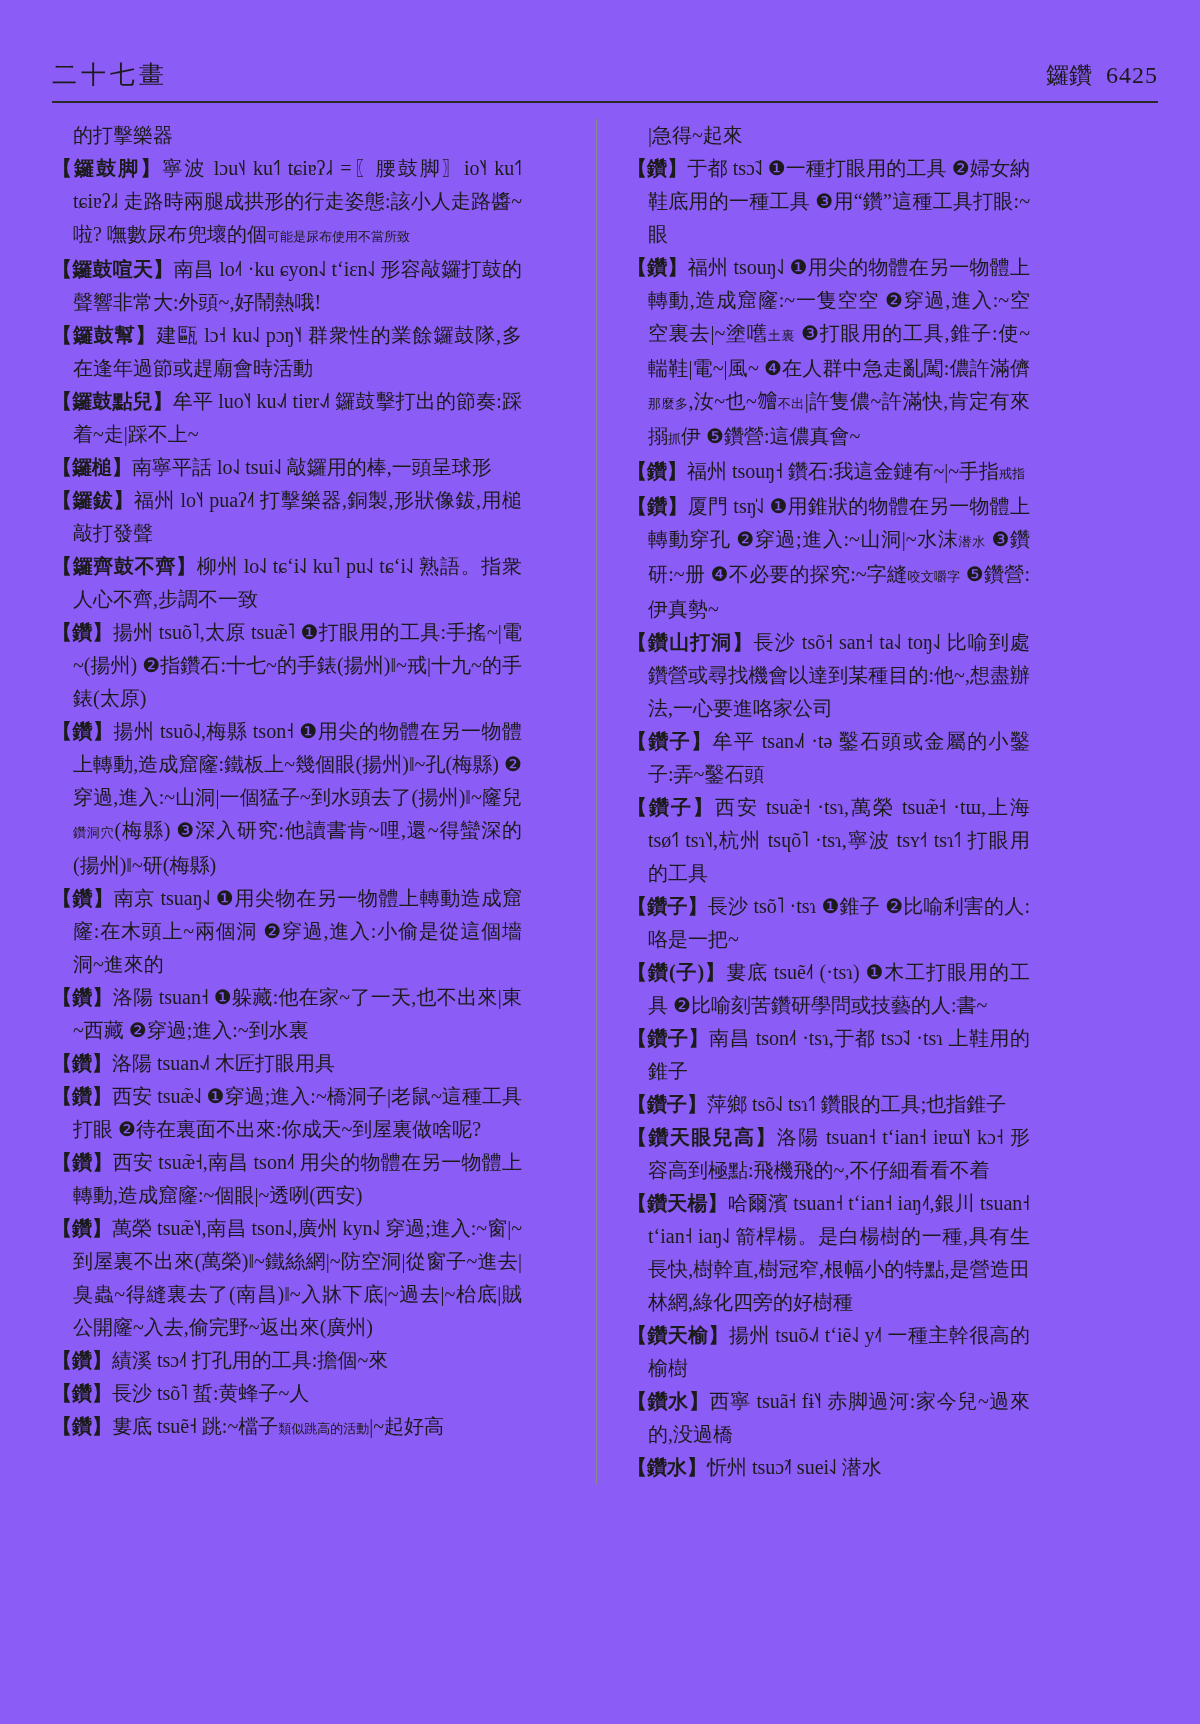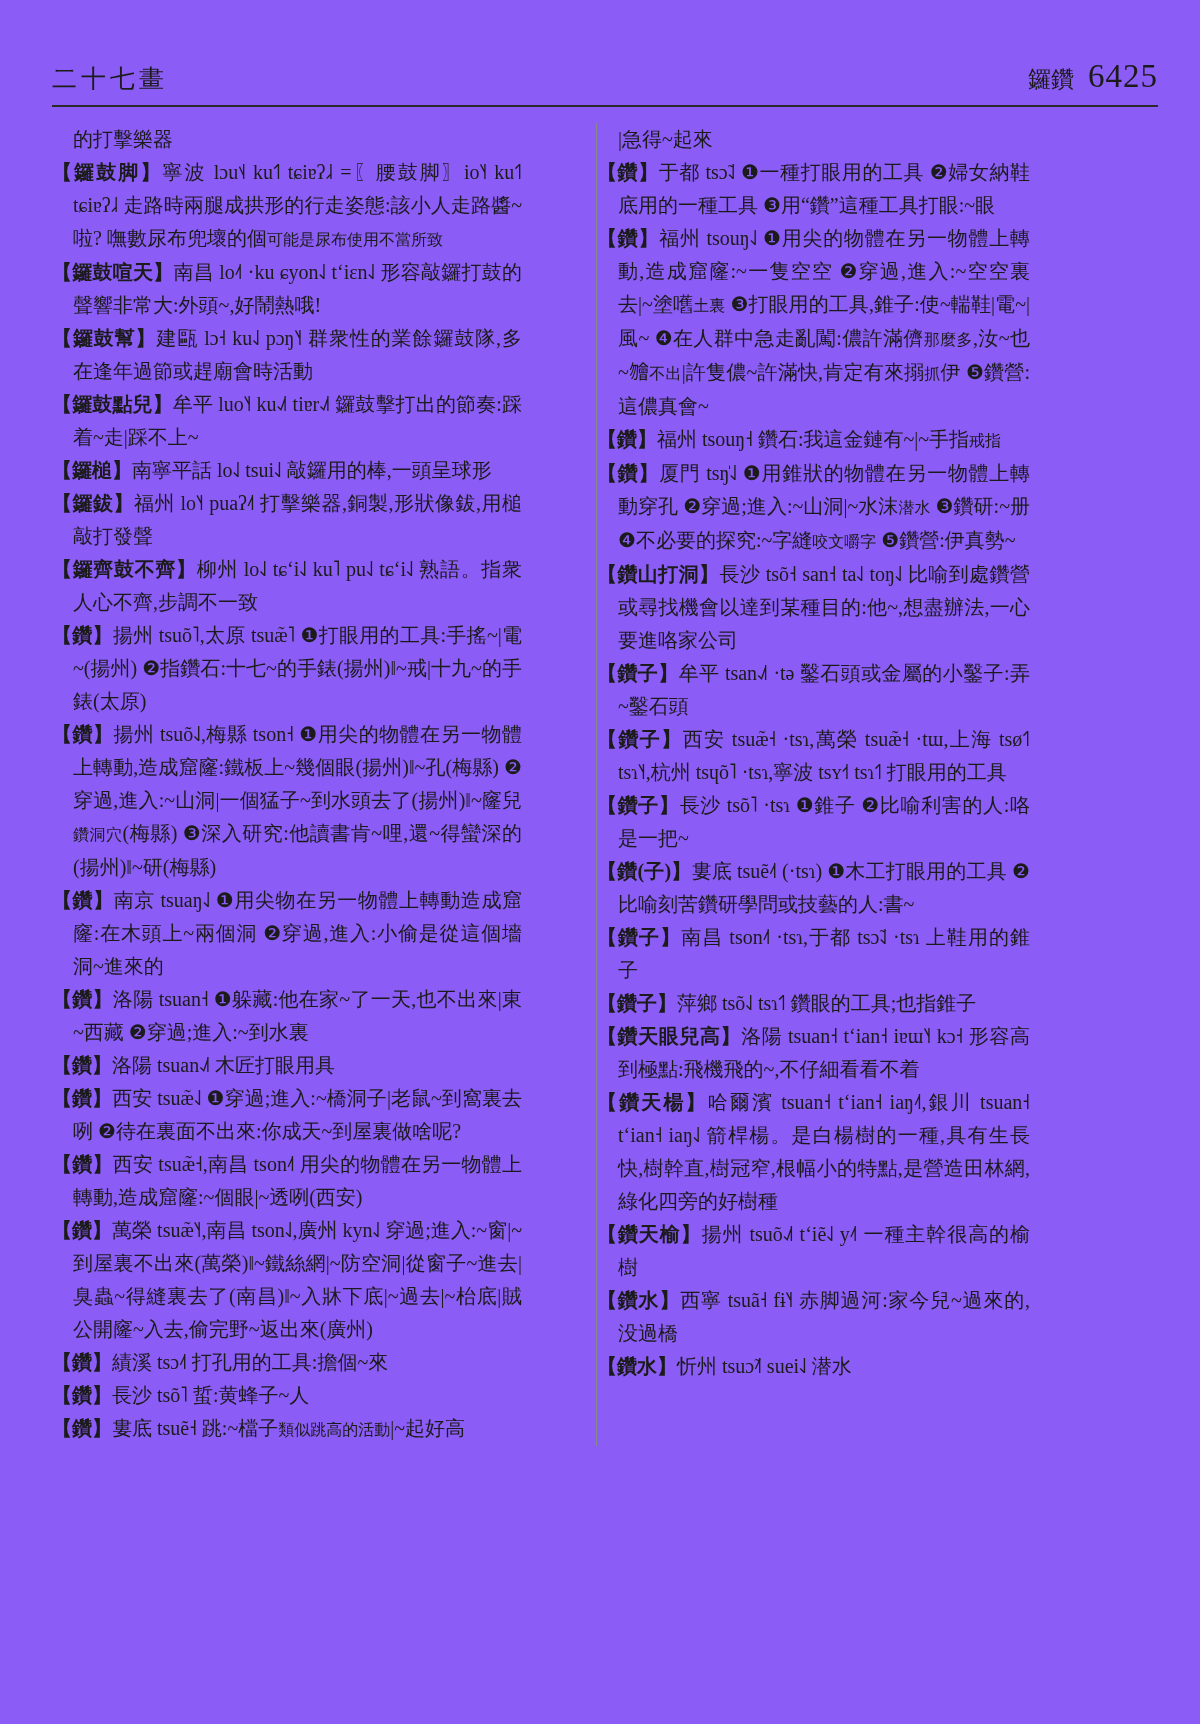--- a/index.html
+++ b/index.html
@@ -13,37 +13,37 @@
     overflow:hidden;
   }
   .header{
     display:flex;justify-content:space-between;align-items:flex-end;
     margin:58px 42px 0 52px;
     padding-bottom:10px;
     border-bottom:2px solid #2a2a2a;
   }
   .section-title{font-size:25px;letter-spacing:4px;}
   .guide{font-size:23px;}
-  .guide .num{font-family:"Liberation Serif",serif;font-size:33px;margin-left:14px;letter-spacing:1px;}
+  .guide .num{font-family:"Liberation Serif",serif;font-size:24px;margin-left:14px;letter-spacing:1px;}
   .cols{
     display:flex;
     margin:16px 170px 0 52px;
     gap:48px;
   }
   .col{font-size:20px;line-height:33px;text-align:justify;}
   .col-left{width:470px;padding-right:26px;}
-  .col-right{flex:1;border-left:1px solid #8a8a85;}
+  .col-right{flex:1;border-left:1px solid #8a8a85;padding-left:30px;}
   .entry{
     margin:0;
     padding-left:21px;
     text-indent:-21px;
   }
   .entry.cont{text-indent:0;}
   .head{font-weight:bold;}
-  .sm{font-size:16px;}
+  .sm{font-size:13px;}
 </style>
 </head>
 <body>
 
 <div class="page">
   <div class="header">
     <span class="section-title">二十七畫</span>
     <span class="guide">
       <span>鑼鑽</span><span class="num">6425</span>
     </span>
@@ -56,21 +56,21 @@
         <p class="entry"><span class="head">【鑼鼓幫】</span><span class="">建甌 lɔ˧ ku˨˩ pɔŋ˥˧ 群衆性的業餘鑼鼓隊,多在逢年過節或趕廟會時活動</span></p>
         <p class="entry"><span class="head">【鑼鼓點兒】</span><span class="">牟平 luo˥˧ ku˨˩˦ tiɐr˨˩˦ 鑼鼓擊打出的節奏:踩着~走|踩不上~</span></p>
         <p class="entry"><span class="head">【鑼槌】</span><span class="">南寧平話 lo˨˩ tsui˨˩ 敲鑼用的棒,一頭呈球形</span></p>
         <p class="entry"><span class="head">【鑼鈸】</span><span class="">福州 lo˥˧ puaʔ˨˦ 打擊樂器,銅製,形狀像鈸,用槌敲打發聲</span></p>
         <p class="entry"><span class="head">【鑼齊鼓不齊】</span><span class="">柳州 lo˨˩ tɕʻi˨˩ ku˥ pu˨˩ tɕʻi˨˩ 熟語。指衆人心不齊,步調不一致</span></p>
         <p class="entry"><span class="head">【鑽】</span><span class="">揚州 tsuõ˥,太原 tsuæ̃˥ ❶打眼用的工具:手搖~|電~(揚州) ❷指鑽石:十七~的手錶(揚州)‖~戒|十九~的手錶(太原)</span></p>
         <p class="entry"><span class="head">【鑽】</span><span class="">揚州 tsuõ˨˩,梅縣 tson˧ ❶用尖的物體在另一物體上轉動,造成窟窿:鐵板上~幾個眼(揚州)‖~孔(梅縣) ❷穿過,進入:~山洞|一個猛子~到水頭去了(揚州)‖~窿兒</span><span class="sm">鑽洞穴</span><span class="">(梅縣) ❸深入研究:他讀書肯~哩,還~得蠻深的(揚州)‖~研(梅縣)</span></p>
         <p class="entry"><span class="head">【鑽】</span><span class="">南京 tsuaŋ˨˩ ❶用尖物在另一物體上轉動造成窟窿:在木頭上~兩個洞 ❷穿過,進入:小偷是從這個墻洞~進來的</span></p>
         <p class="entry"><span class="head">【鑽】</span><span class="">洛陽 tsuan˧ ❶躲藏:他在家~了一天,也不出來|東~西藏 ❷穿過;進入:~到水裏</span></p>
         <p class="entry"><span class="head">【鑽】</span><span class="">洛陽 tsuan˨˩˦ 木匠打眼用具</span></p>
-        <p class="entry"><span class="head">【鑽】</span><span class="">西安 tsuæ̃˨˩ ❶穿過;進入:~橋洞子|老鼠~到窩裏去咧 ❷待在裏面不出來:你成天~到屋裏做啥呢?</span></p>
+        <p class="entry"><span class="head">【鑽】</span><span class="">西安 tsuæ̃˨˩ ❶穿過;進入:~橋洞子|老鼠~這種工具打眼 ❷待在裏面不出來:你成天~到屋裏做啥呢?</span></p>
         <p class="entry"><span class="head">【鑽】</span><span class="">西安 tsuæ̃˧,南昌 tson˨˦ 用尖的物體在另一物體上轉動,造成窟窿:~個眼|~透咧(西安)</span></p>
         <p class="entry"><span class="head">【鑽】</span><span class="">萬榮 tsuæ̃˥˧,南昌 tson˨˩,廣州 kyn˨˩ 穿過;進入:~窗|~到屋裏不出來(萬榮)‖~鐵絲網|~防空洞|從窗子~進去|臭蟲~得縫裏去了(南昌)‖~入牀下底|~過去|~枱底|賊公開窿~入去,偷完野~返出來(廣州)</span></p>
         <p class="entry"><span class="head">【鑽】</span><span class="">績溪 tsɔ˨˦ 打孔用的工具:擔個~來</span></p>
         <p class="entry"><span class="head">【鑽】</span><span class="">長沙 tsõ˥ 蜇:黄蜂子~人</span></p>
         <p class="entry"><span class="head">【鑽】</span><span class="">婁底 tsuẽ˧ 跳:~檔子</span><span class="sm">類似跳高的活動</span><span class="">|~起好高</span></p>
       </div>
     <div class="col col-right" id="col-right">
         <p class="entry cont"><span class="">|急得~起來</span></p>
         <p class="entry"><span class="head">【鑽】</span><span class="">于都 tsɔ̃˨˩ ❶一種打眼用的工具 ❷婦女納鞋底用的一種工具 ❸用“鑽”這種工具打眼:~眼</span></p>
         <p class="entry"><span class="head">【鑽】</span><span class="">福州 tsouŋ˨˩ ❶用尖的物體在另一物體上轉動,造成窟窿:~一隻空空 ❷穿過,進入:~空空裏去|~塗嚿</span><span class="sm">土裏</span><span class=""> ❸打眼用的工具,錐子:使~輲鞋|電~|風~ ❹在人群中急走亂闖:儂許滿儕</span><span class="sm">那麼多</span><span class="">,汝~也~𣍐</span><span class="sm">不出</span><span class="">|許隻儂~許滿快,肯定有來搦</span><span class="sm">抓</span><span class="">伊 ❺鑽營:這儂真會~</span></p>

